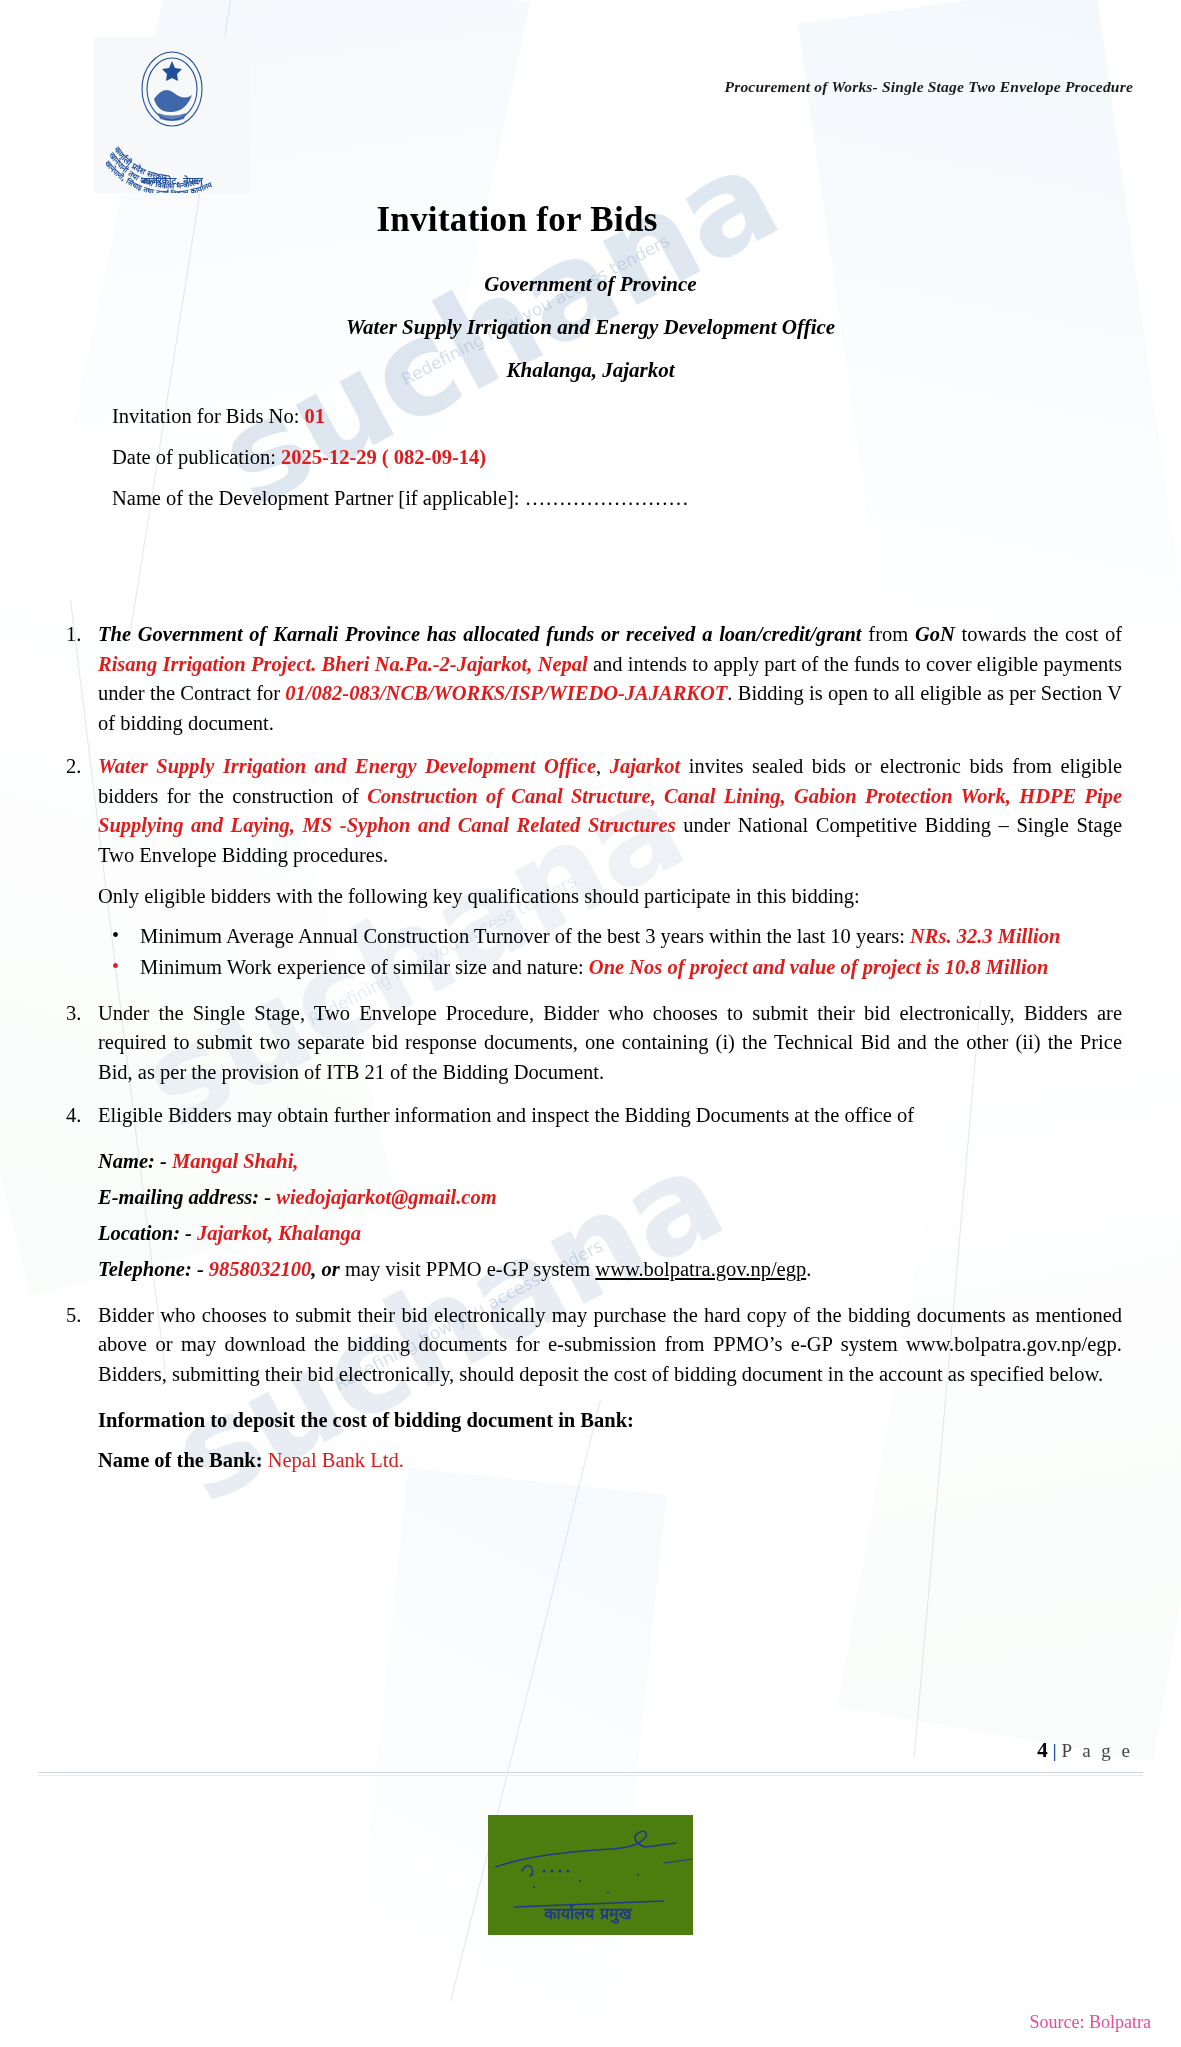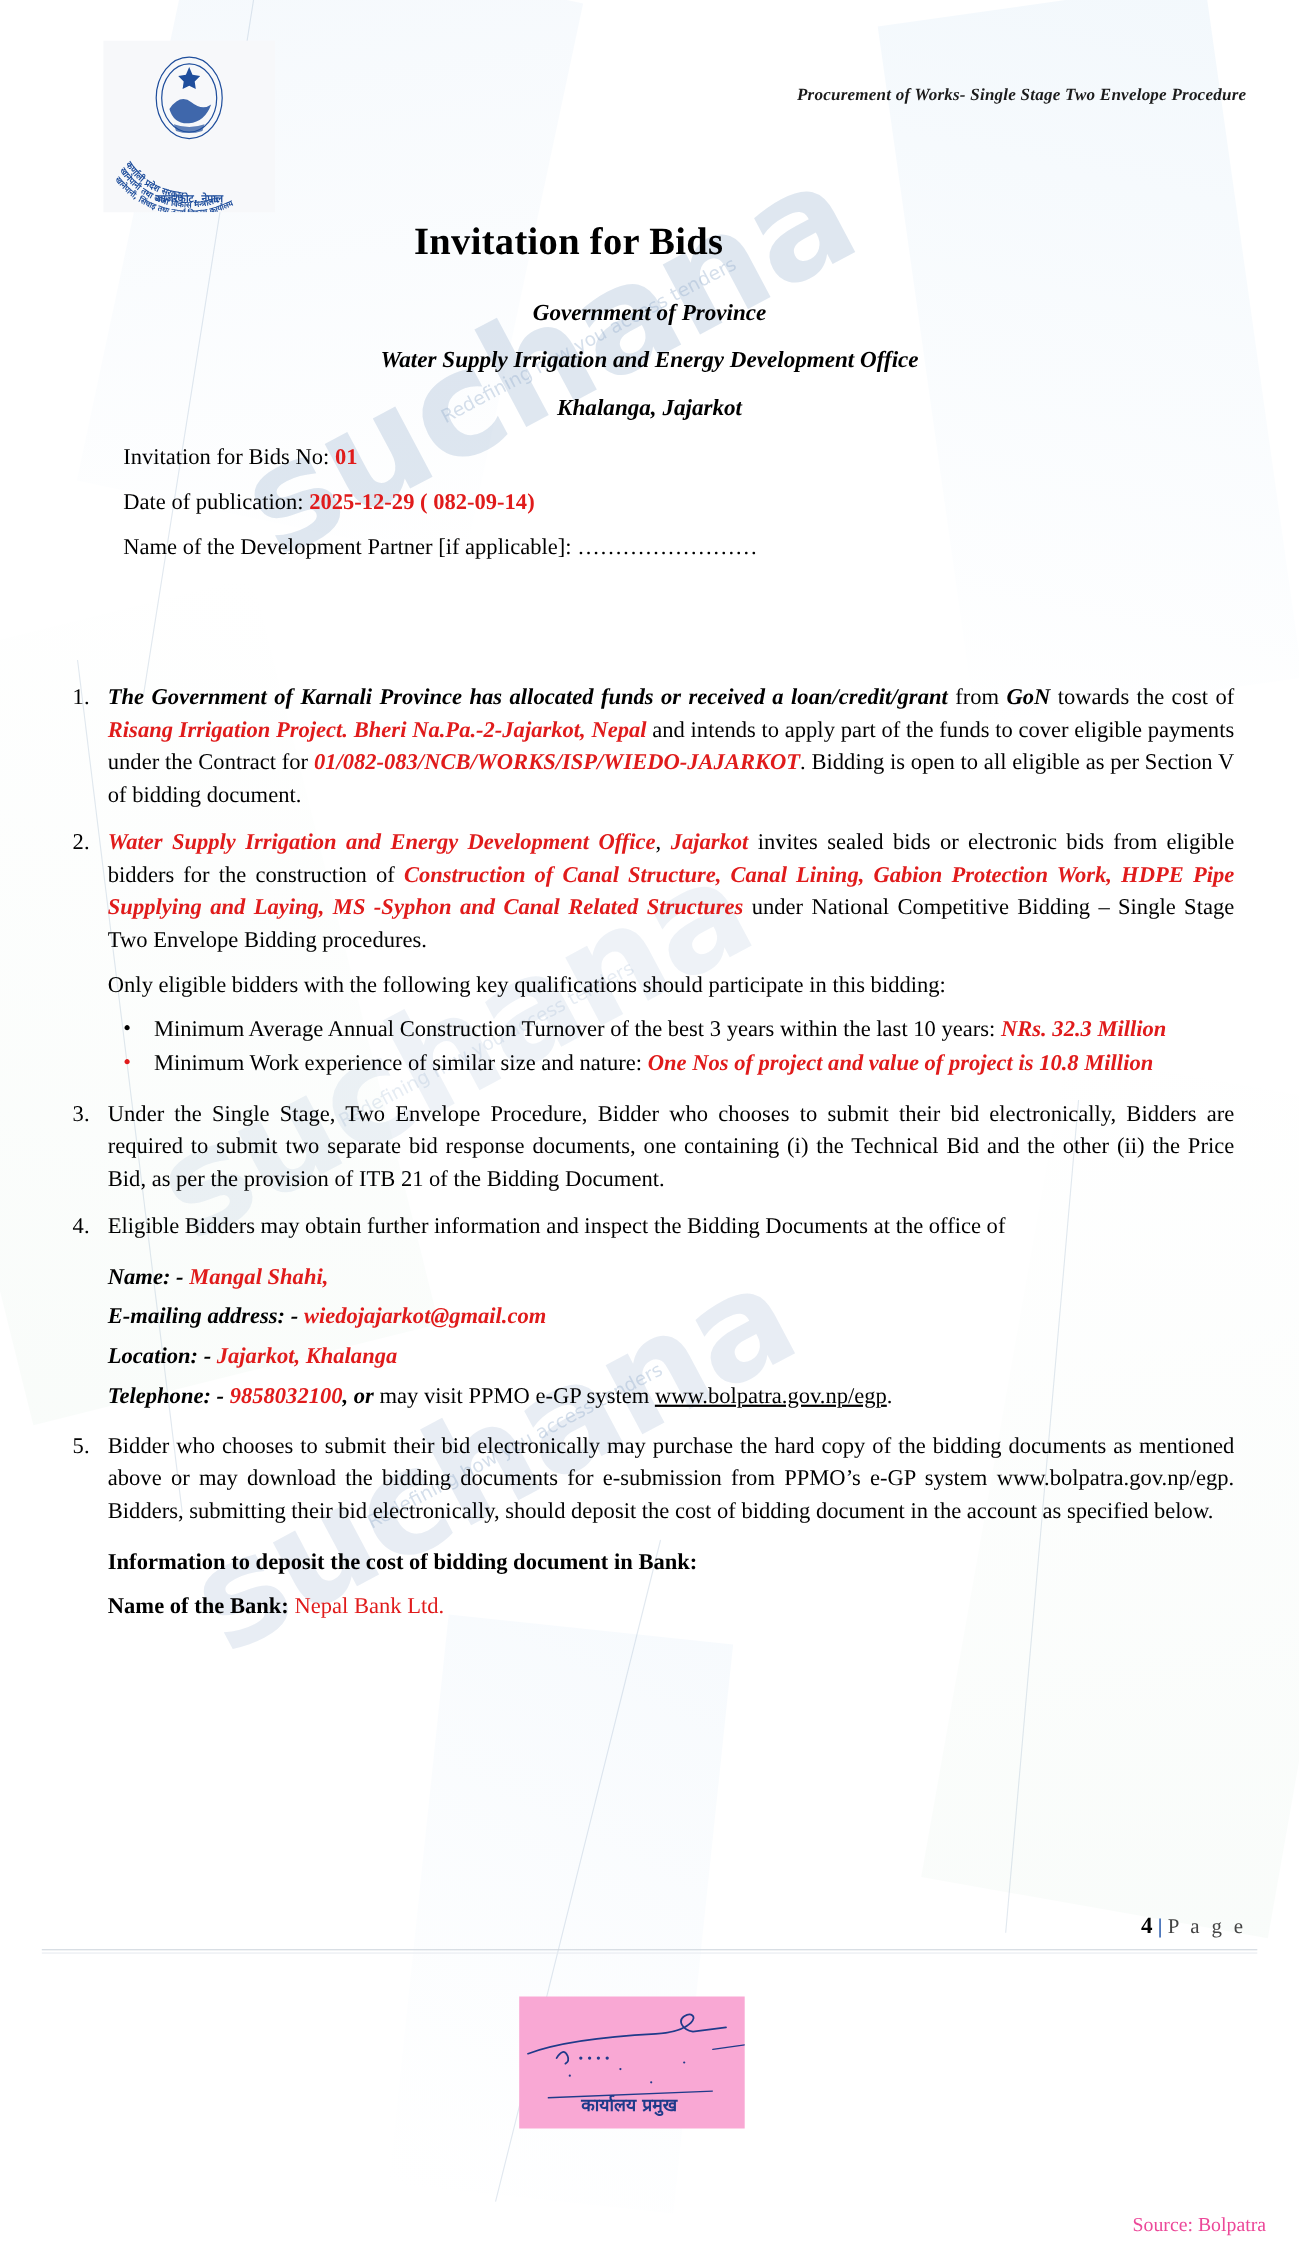--- a/index.html
+++ b/index.html
@@ -210,24 +210,24 @@
     font-size: 19px;
     font-family: "Liberation Serif", serif;
   }
   .page-number .pn { font-weight: 700; font-size: 21px; }
   .page-number .sep { font-weight: 700; color: #2255aa; }
   .page-number .pg { letter-spacing: 3px; color: #444; margin-top: 48px; }
 
   .signature-box {
     position: absolute;
     top: 1815px;
-    left: 472px;
+    left: 488px;
     width: 205px;
     height: 120px;
-    background: #f9a8d4;
+    background: #4d7c0f;
   }
   .signature-box svg { display: block; }
 
   .source-note {
     position: absolute;
     bottom: 14px;
     right: 30px;
     font-size: 18px;
     font-family: "Liberation Serif", serif;
     color: #ec4899;

